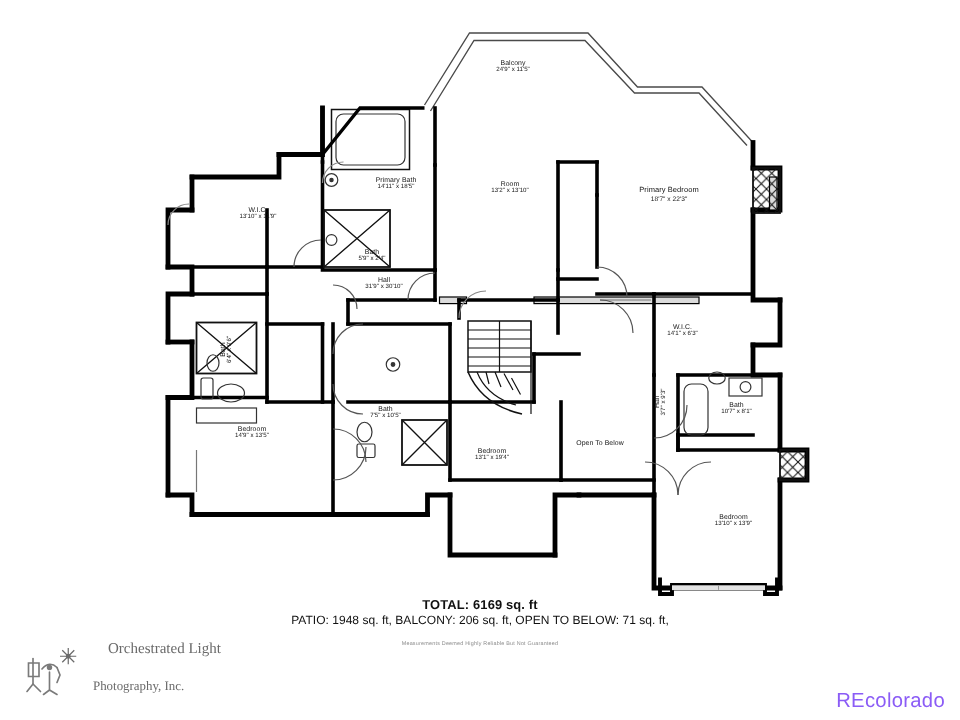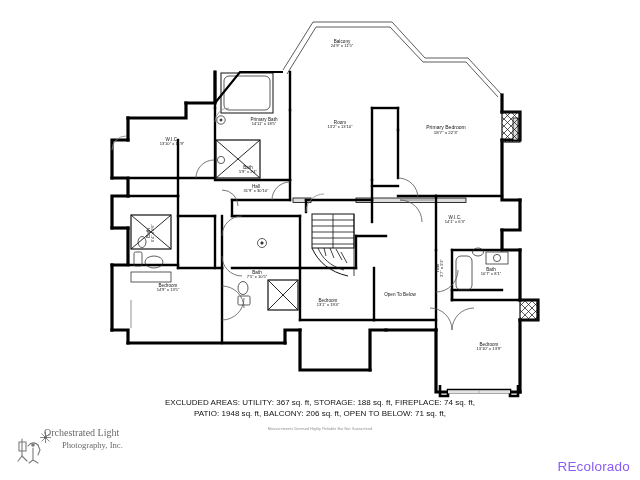--- a/index.html
+++ b/index.html
@@ -41,22 +41,22 @@
     margin-top:7px;font-size:3.6px;color:#8b8b8b;letter-spacing:.15px;
   }
 
   
   #logo{position:absolute;left:14px;top:426px;width:150px;height:44px;}
   #logo .logo-art{position:absolute;left:0;top:4px;width:34px;height:34px;}
   #logo .logo-text{
     position:absolute;left:30px;top:2px;width:120px;
     font-family:"Liberation Serif", serif;color:#6a6a6a;
   }
-  #logo .l1{font-size:10px;line-height:1.05;white-space:nowrap;}
-  #logo .l2{font-size:8.6px;line-height:1.05;margin-top:2px;margin-left:18px;white-space:nowrap;}
+  #logo .l1{font-size:10px;line-height:1.05;white-space:nowrap;margin-left:28px;}
+  #logo .l2{font-size:8.6px;line-height:1.05;margin-top:14px;margin-left:18px;white-space:nowrap;}
   #logo .burst{position:absolute;left:26px;top:6px;width:11px;height:11px;}
 
   
   #watermark{
     position:absolute;right:10px;bottom:6px;
     font-size:13.5px;color:#8b5cf6;letter-spacing:.2px;
     font-family:"Liberation Sans", sans-serif;
   }
 
   
@@ -352,21 +352,21 @@
 
   </div>
 
   <svg id="scalebar" viewBox="0 0 82 14">
     <path d="M2,1 L2,12 L10,12 L10,6 L72,6 L72,12 L80,12 L80,1" fill="none" stroke="#000" stroke-width="2.6"></path>
     <rect x="10" y="6.2" width="62" height="3.2" fill="#e3e3e3" stroke="none"></rect>
     <line x1="41" y1="6.4" x2="41" y2="9.2" stroke="#999" stroke-width="0.7"></line>
   </svg>
 
   <div id="summary">
-    <div class="line">EXCLUDED AREAS: UTILITY: 367 sq. ft, STORAGE: 188 sq. ft, FIREPLACE: 74 sq. ft,</div>
+    <div class="total">TOTAL: 6169 sq. ft</div>
     <div class="line">PATIO: 1948 sq. ft, BALCONY: 206 sq. ft, OPEN TO BELOW: 71 sq. ft,</div>
     <div class="disclaimer">Measurements Deemed Highly Reliable But Not Guaranteed</div>
   </div>
 
   <div id="logo">
     <svg class="logo-art" viewBox="0 0 34 34">
       <g stroke="#7a7a7a" stroke-width="1.1" fill="none" stroke-linecap="round">
         <path d="M8,9 L8,26"></path>
         <path d="M8,26 L4,31 M8,26 L13,31"></path>
         <path d="M5,12 L12,12 L12,21 L5,21 Z"></path>

